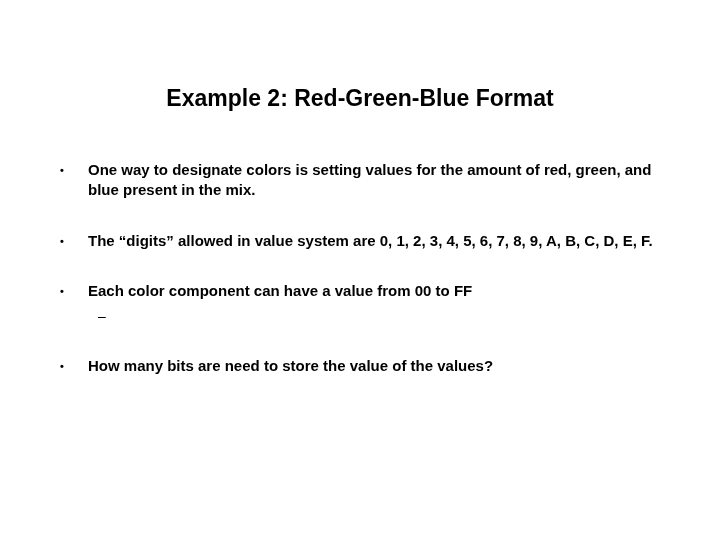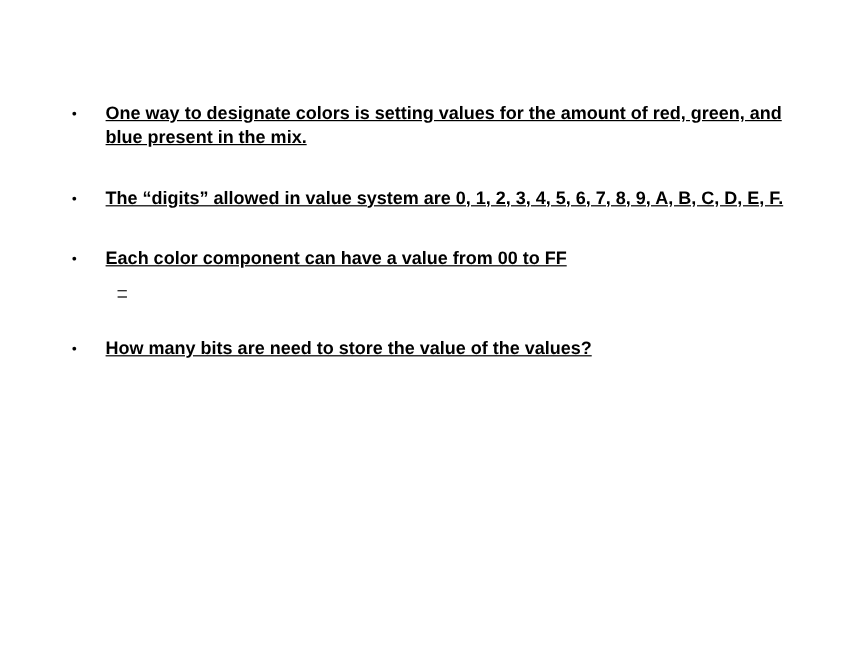--- a/index.html
+++ b/index.html
@@ -36,21 +36,20 @@
       line-height: 1.35;
     }
     .bullet-marker {
       font-size: 11px;
       width: 28px;
       flex-shrink: 0;
       padding-top: 3px;
     }
     .bullet-content {
       flex: 1;
-      text-decoration: underline;
     }
     .sub-bullets {
       list-style: none;
       padding: 0;
       margin-top: 6px;
     }
     .sub-bullets > li {
       display: flex;
       align-items: flex-start;
       font-size: 14px;
@@ -59,20 +58,21 @@
     }
     .sub-marker {
       width: 22px;
       flex-shrink: 0;
     }
   </style>
 </head>
 <body>
 
 <div class="slide">
+  <h1 class="title">Example 2: Red-Green-Blue Format</h1>
   <ul class="bullets">
     <li>
       <span class="bullet-marker">•</span>
       <span class="bullet-content">One way to designate colors is setting values for the amount of red, green, and blue present in the mix.</span>
     </li>
     <li>
       <span class="bullet-marker">•</span>
       <span class="bullet-content">The “digits” allowed in value system are 0, 1, 2, 3, 4, 5, 6, 7, 8, 9, A, B, C, D, E, F.</span>
     </li>
     <li>

